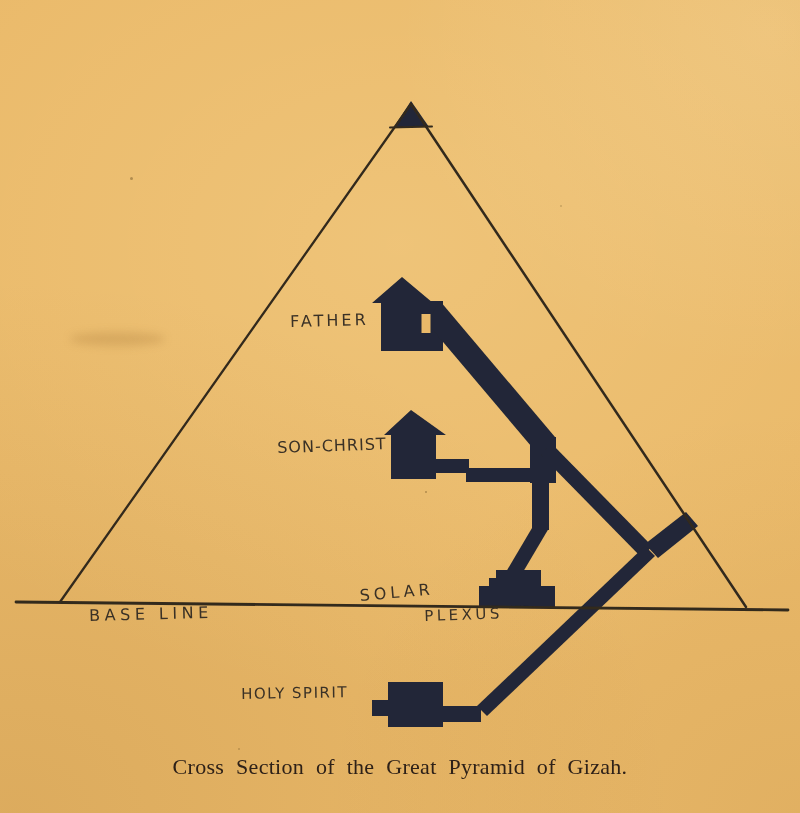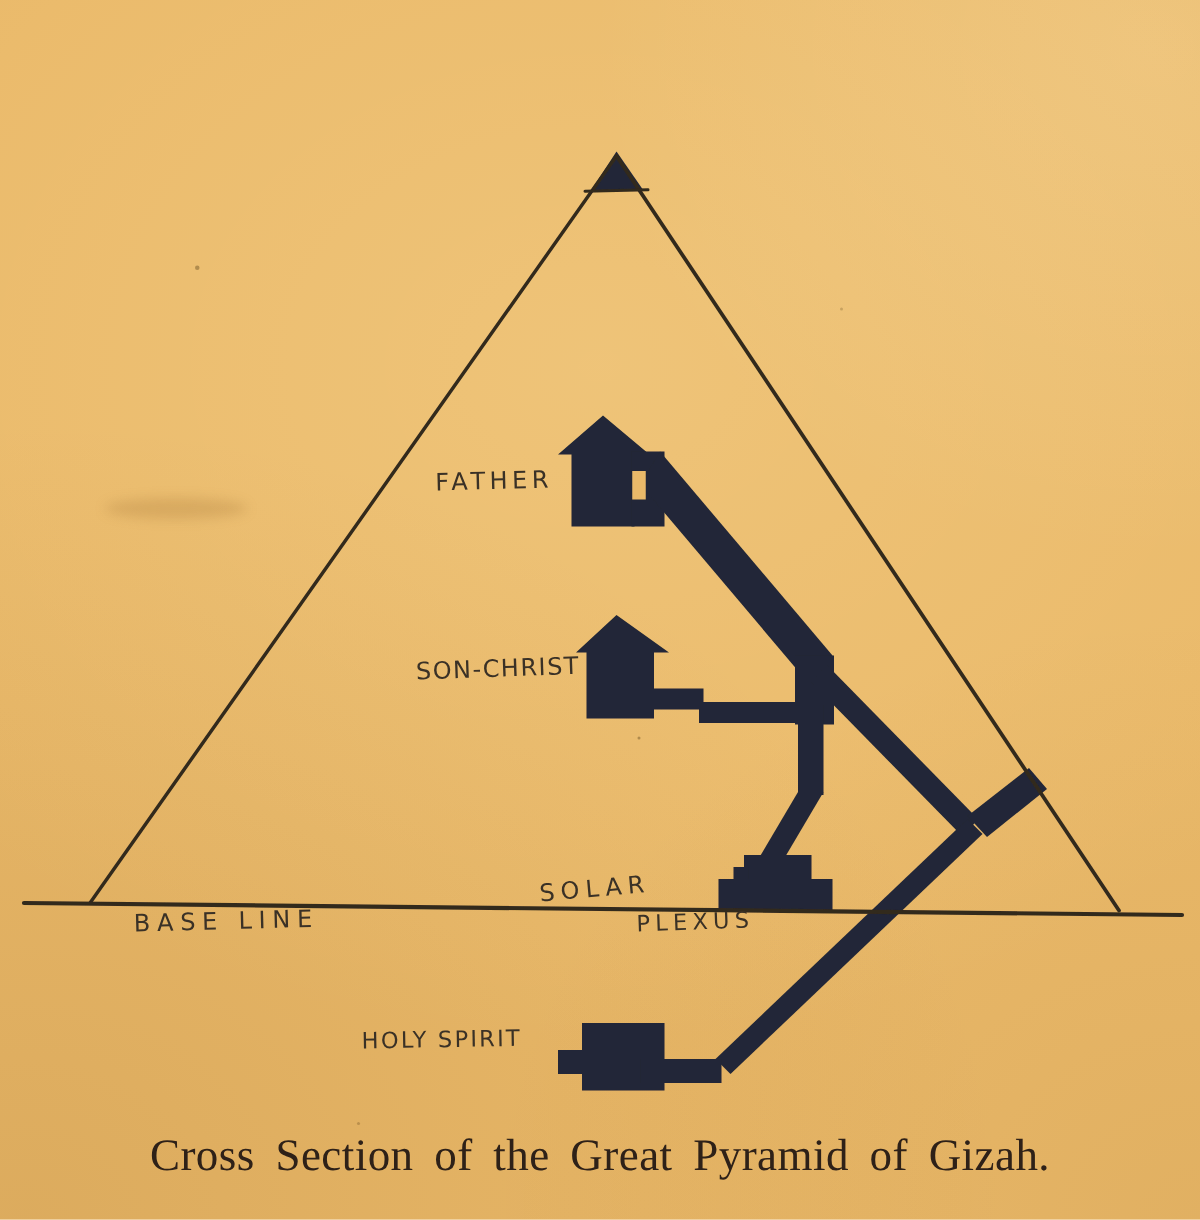--- a/index.html
+++ b/index.html
@@ -28,21 +28,21 @@
   .lbl-father{left:290px;top:314px;letter-spacing:3px;transform:rotate(-1.5deg);}
   .lbl-son{left:277px;top:440px;letter-spacing:1px;transform:rotate(-2deg);}
   .lbl-solar{left:359px;top:588px;letter-spacing:4px;transform:rotate(-5deg);}
   .lbl-plexus{left:424px;top:609px;font-size:15px;letter-spacing:3.5px;transform:rotate(-2deg);}
   .lbl-baseline{left:89px;top:608px;letter-spacing:4.5px;transform:rotate(-1.5deg);}
   .lbl-holy{left:241px;top:687px;font-size:15px;letter-spacing:1.5px;transform:rotate(-1deg);}
   .caption{
     position:absolute; left:0; right:0; top:754px; text-align:center;
     color:var(--c-caption_ink,#2e2118);
     font-family:"Liberation Serif","DejaVu Serif",serif;
-    font-size:30px; word-spacing:6px; letter-spacing:.3px;
+    font-size:22px; word-spacing:6px; letter-spacing:.3px;
   }
   .smudge{
     position:absolute; left:70px; top:332px; width:95px; height:14px;
     background:rgba(145,95,35,.20); border-radius:50%; filter:blur(4px);
   }
   .speck{position:absolute;width:3px;height:3px;border-radius:50%;
     background:rgba(70,48,14,.35);}
   .speck.s1{left:130px;top:177px;}
   .speck.s2{left:425px;top:491px;width:2px;height:2px;}
   .speck.s3{left:560px;top:205px;width:2px;height:2px;background:rgba(70,48,14,.22);}

